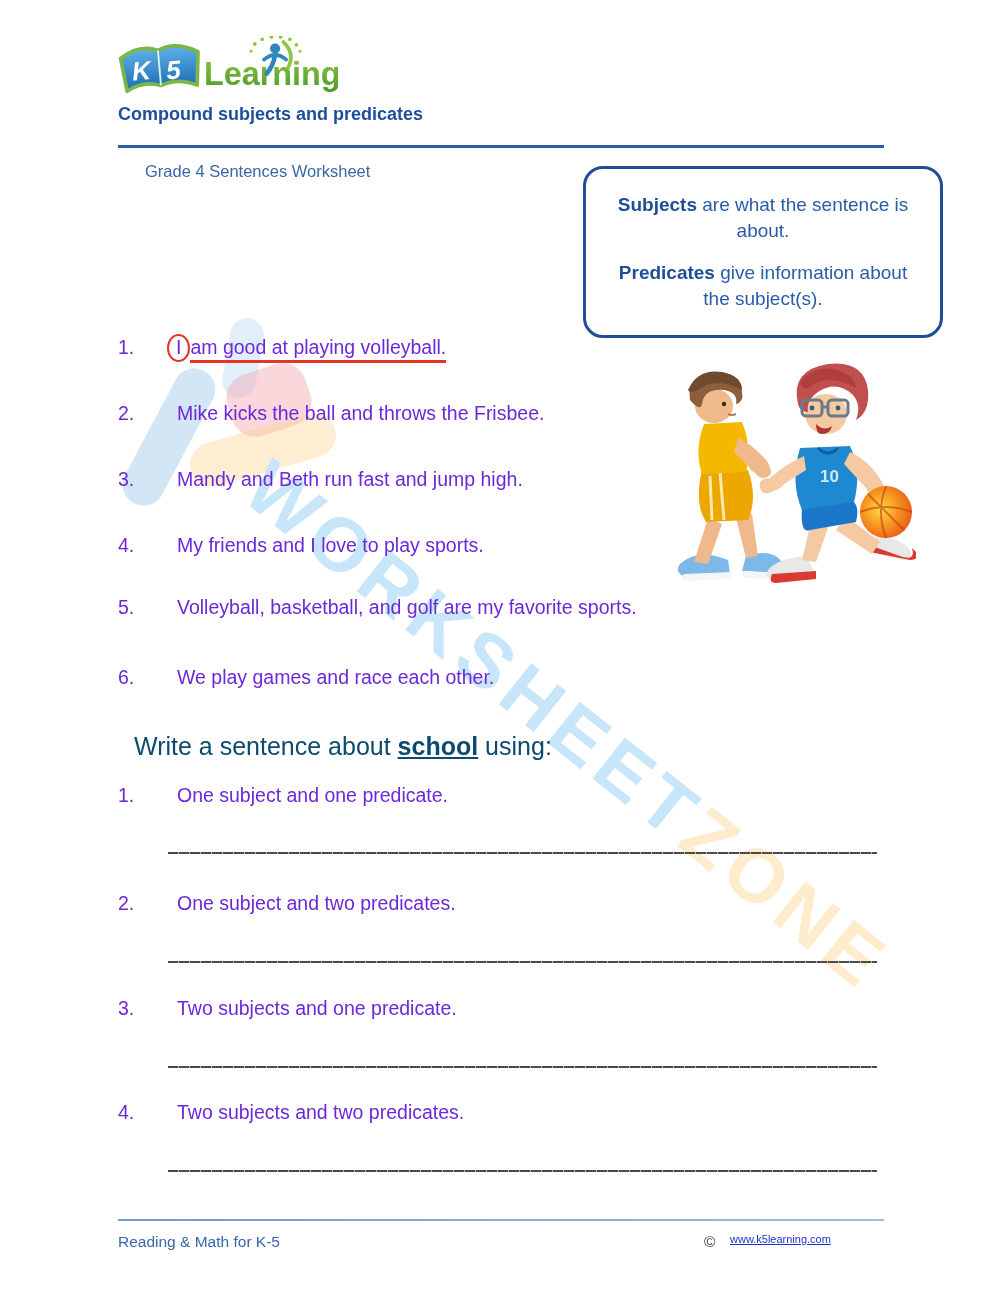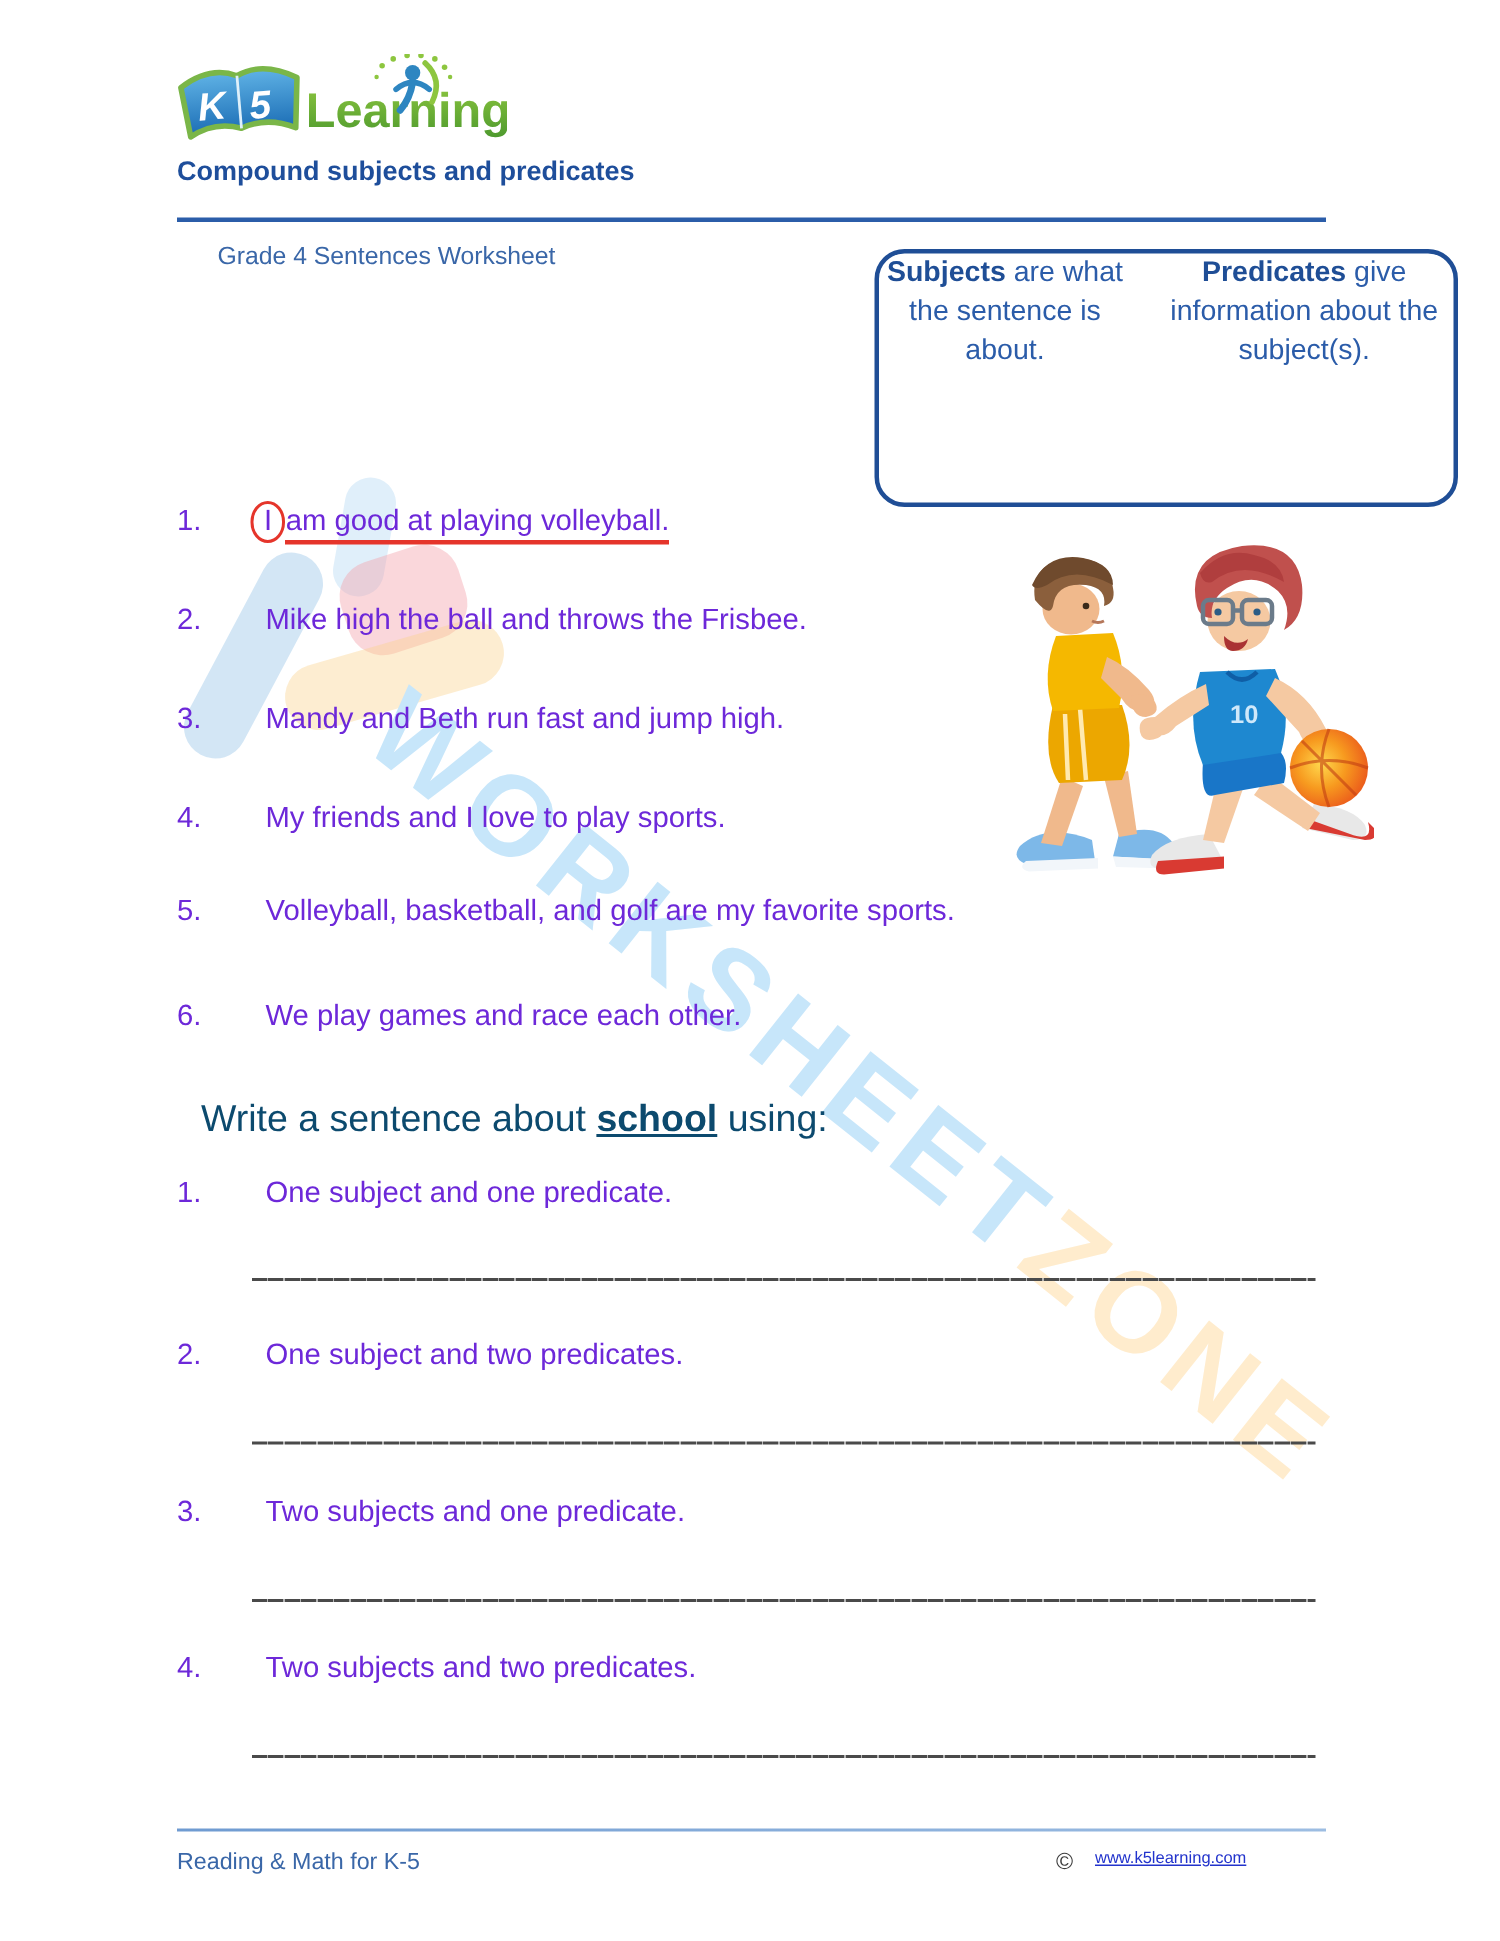--- a/index.html
+++ b/index.html
@@ -30,23 +30,23 @@
   #content { position:absolute; inset:0; z-index:1; }
 
   
   #logo { left:116px; top:36px; width:222px; height:62px; }
   #page-title { left:118px; top:104px; font-size:18px; font-weight:bold; color:#1e4e9b; }
   #title-rule { left:118px; top:145px; width:766px; height:3px; background:#2b5da9; }
   #grade-line { left:118px; top:162px; font-size:16.5px; color:#3a67a8;margin-left:27px; }
 
   
   #info-box {
-    left:583px; top:166px; width:389px; height:172px;
+    left:583px; top:166px; width:360px; height:172px;
     border:3px solid #1f4e96; border-radius:20px;
-    display:flex; flex-direction:row; justify-content:center; gap:16px;
+    display:flex; flex-direction:column; justify-content:center; gap:16px;
     text-align:center; color:#2b5ca9; font-size:19px; line-height:26px;
   }
   #info-box p { max-width:306px; margin:0 auto; }
   #info-box b { color:#1f4e96; }
 
   
   #instructions { left:118px; top:228px; width:382px; font-size:19.5px; line-height:27px; color:#141414; }
   #instructions b { font-weight:bold; }
 
   
@@ -141,21 +141,21 @@
     <div id="info-box" class="abs">
       <p><b>Subjects</b><span> are what the sentence is about.</span></p>
       <p><b>Predicates</b><span> give information about the subject(s).</span></p>
     </div>
 
 
     <div class="abs ex-item" style="top:334px">
       <span class="ex-num">1.</span><span class="circled-word">I</span><span class="red-underline">am good at playing volleyball.</span>
     </div>
     <div class="abs ex-item" style="top:402px">
-      <span class="ex-num">2.</span><span>Mike high the ball and throws the Frisbee.</span>
+      <span class="ex-num">2.</span><span>Mike kicks the ball and throws the Frisbee.</span>
     </div>
     <div class="abs ex-item" style="top:468px">
       <span class="ex-num">3.</span><span>Mandy and Beth run fast and jump high.</span>
     </div>
     <div class="abs ex-item" style="top:534px">
       <span class="ex-num">4.</span><span>My friends and I love to play sports.</span>
     </div>
     <div class="abs ex-item" style="top:596px">
       <span class="ex-num">5.</span><span>Volleyball, basketball, and golf are my favorite sports.</span>
     </div>

